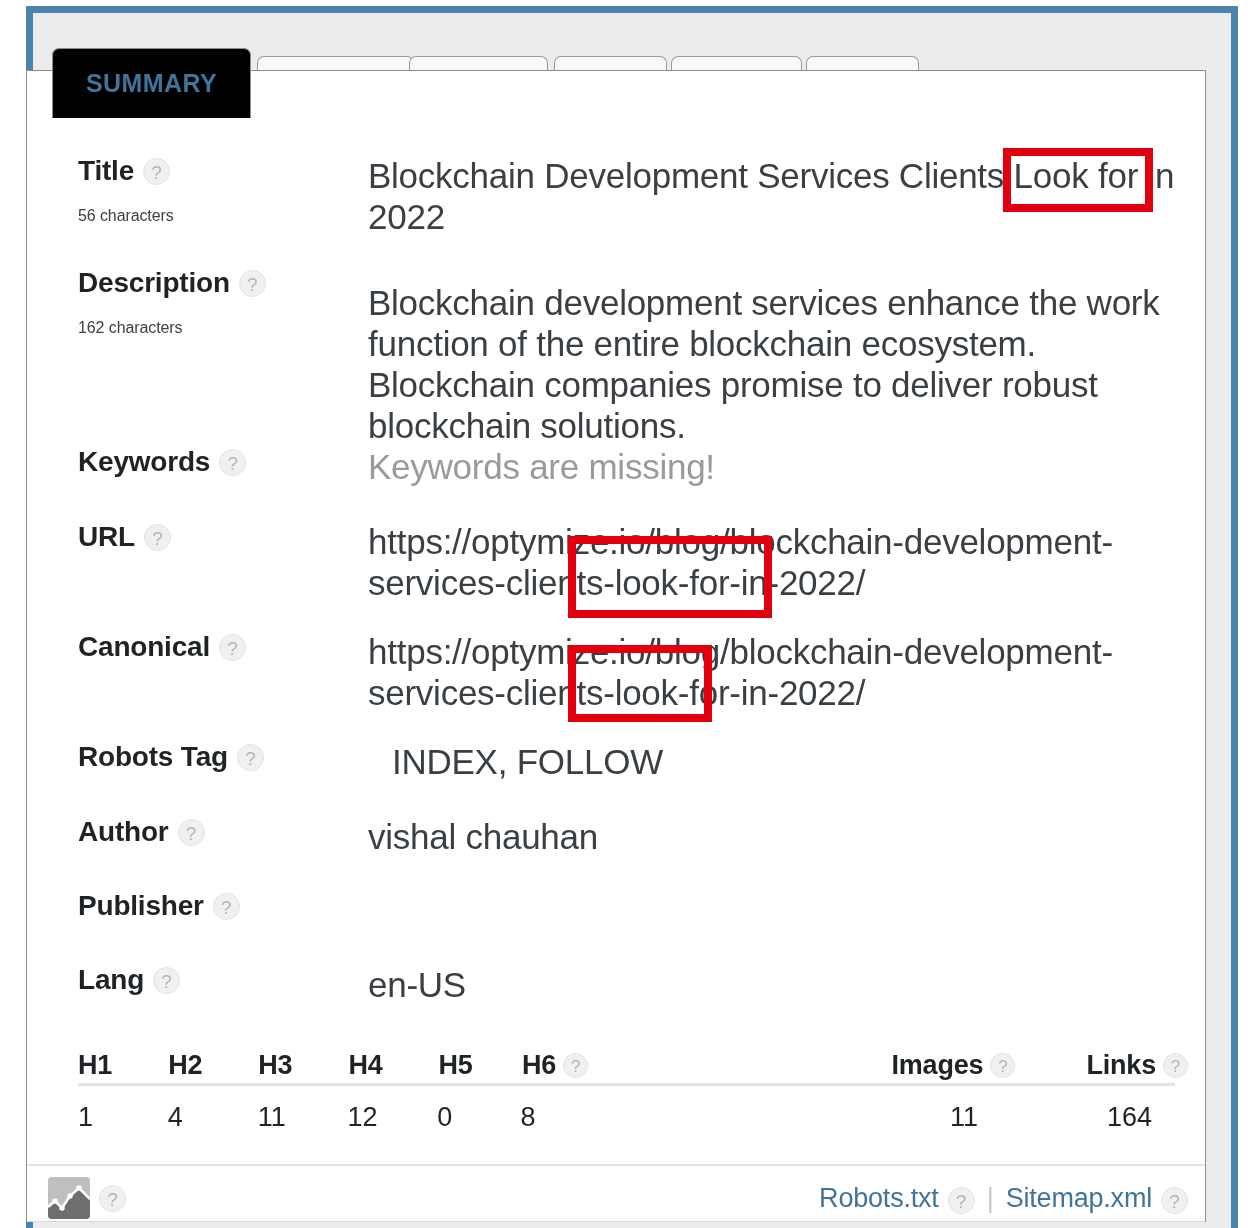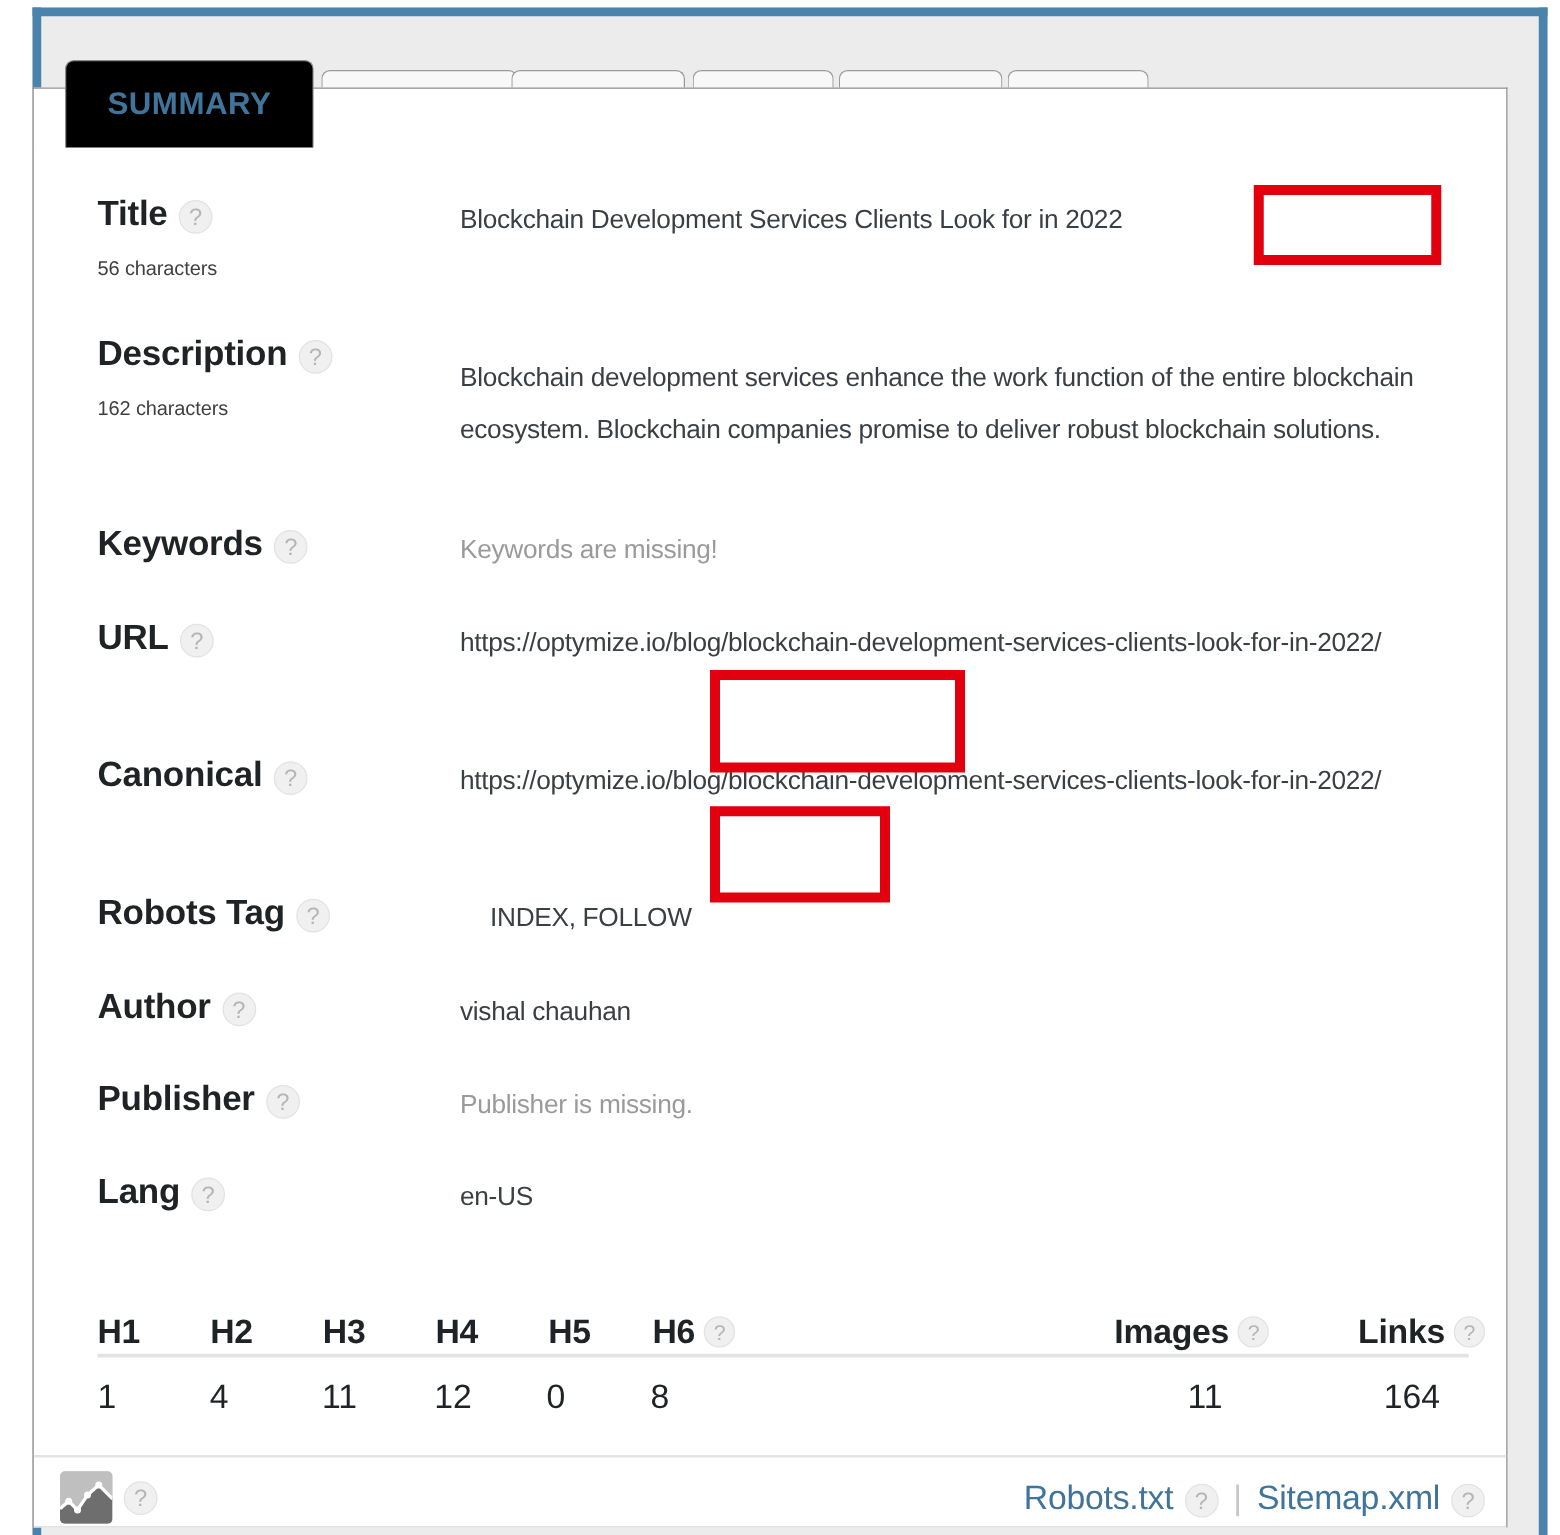--- a/index.html
+++ b/index.html
@@ -116,37 +116,37 @@
     display: flex;
     align-items: flex-start;
   }
   .meta-label-cell {
     width: 290px;
     flex: 0 0 290px;
     padding-top: 0px;
   }
   .meta-label-line {
     display: flex;
-    align-items: flex-end;
+    align-items: center;
   }
   .meta-label {
     font-size: 28px;
     font-weight: bold;
     color: #1f2326;
     letter-spacing: -0.2px;
   }
   .meta-sub {
     font-size: 16px;
     color: #404040;
     margin-top: 20px;
     letter-spacing: -0.1px;
   }
   .meta-value-cell {
     flex: 1 1 auto;
-    font-size: 21px;
+    font-size: 35px;
     color: #3a3f44;
     line-height: 41px;
     letter-spacing: -0.25px;
     word-break: break-word;
   }
   .meta-value-cell.muted {
     color: #9a9a9a;
   }
 
   
@@ -374,21 +374,20 @@
         <div class="meta-value-cell">vishal chauhan</div>
       </div>
 
       <div class="meta-row" style="min-height:74px;">
         <div class="meta-label-cell">
           <div class="meta-label-line">
             <span class="meta-label">Publisher</span>
             <span class="help-icon">?</span>
           </div>
         </div>
-        <div class="meta-value-cell muted">Publisher is missing.</div>
       </div>
 
       <div class="meta-row" style="min-height:74px;">
         <div class="meta-label-cell">
           <div class="meta-label-line">
             <span class="meta-label">Lang</span>
             <span class="help-icon">?</span>
           </div>
         </div>
         <div class="meta-value-cell">en-US</div>

